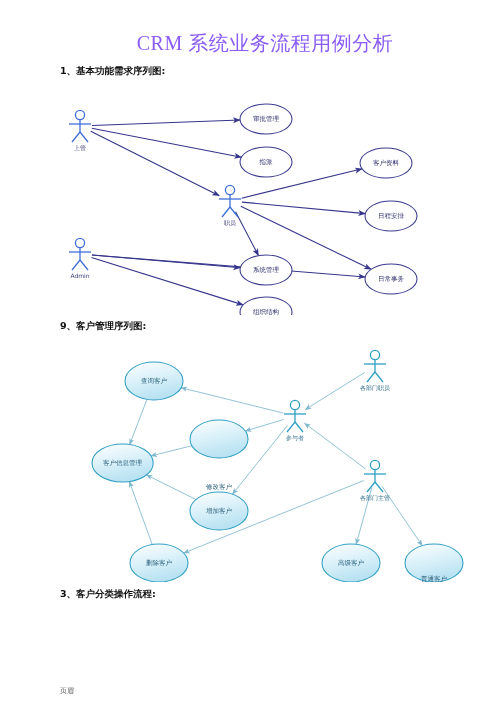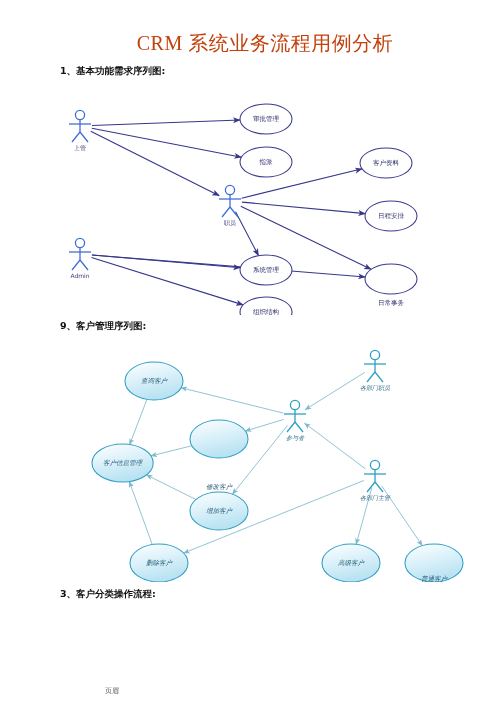--- a/index.html
+++ b/index.html
@@ -25,21 +25,21 @@
 
   
   .doc-title {
     position: absolute;
     left: 115px;
     top: 30px;
     width: 300px;
     text-align: center;
     font-size: 20px;
     line-height: 27px;
-    color: #c2410c;
+    color: #8b5cf6;
     font-family: "Liberation Serif", "DejaVu Serif", serif;
     letter-spacing: 0.5px;
   }
 
   
   .section-head {
     position: absolute;
     font-size: 9.5px;
     color: #111;
     font-family: "DejaVu Sans", "Liberation Sans", sans-serif;
@@ -50,29 +50,28 @@
   #sec2 { left: 60px; top: 320px; }
   #sec3 { left: 60px; top: 588px; }
 
   .footer-note {
     position: absolute;
     left: 60px;
     top: 686px;
     font-size: 7px;
     color: #555;
     font-family: "DejaVu Sans", "Liberation Sans", sans-serif;
-    margin-left: 45px;
   }
 
   
   .diagram {
     position: absolute;
   }
   #diagram1 { left: 40px; top: 80px;  width: 430px; height: 235px; }
-  #diagram2 { left: 40px; top: 332px; width: 430px; height: 250px; font-style: italic; }
+  #diagram2 { left: 40px; top: 332px; width: 430px; height: 250px; }
 
   .diagram svg { display: block; }
 
   
   .node-label {
     position: absolute;
     font-family: "DejaVu Sans", "Liberation Sans", sans-serif;
     font-size: 6.5px;
     color: #2b2b6b;
     white-space: nowrap;
@@ -163,21 +162,21 @@
           <line x1="29" y1="172" x2="51" y2="172" stroke="#3f6fd8" stroke-width="1.3"></line>
           <line x1="40" y1="180" x2="32" y2="190" stroke="#3f6fd8" stroke-width="1.3"></line>
           <line x1="40" y1="180" x2="48" y2="190" stroke="#3f6fd8" stroke-width="1.3"></line>
         </g>
       </svg>
     <div id="labels1">
         <div class="node-label" style="left: 226px; top: 39px;">审批管理</div>
         <div class="node-label" style="left: 226px; top: 82px;">指派</div>
         <div class="node-label" style="left: 346px; top: 83px;">客户资料</div>
         <div class="node-label" style="left: 351px; top: 136px;">日程安排</div>
-        <div class="node-label" style="left: 351px; top: 199px; margin-top: 24px;">日常事务</div>
+        <div class="node-label" style="left: 351px; top: 199px;">日常事务</div>
         <div class="node-label" style="left: 226px; top: 190px;">系统管理</div>
         <div class="node-label" style="left: 226px; top: 232px;">组织结构</div>
         <div class="actor-label" style="left: 40px; top: 64px;">上管</div>
         <div class="actor-label" style="left: 190px; top: 139px;">职员</div>
         <div class="actor-label" style="left: 40px; top: 192px;">Admin</div>
       </div>
   </div>
 
   <div class="diagram" id="diagram2">
     <svg id="svg2" width="430" height="250" xmlns="http://www.w3.org/2000/svg">

